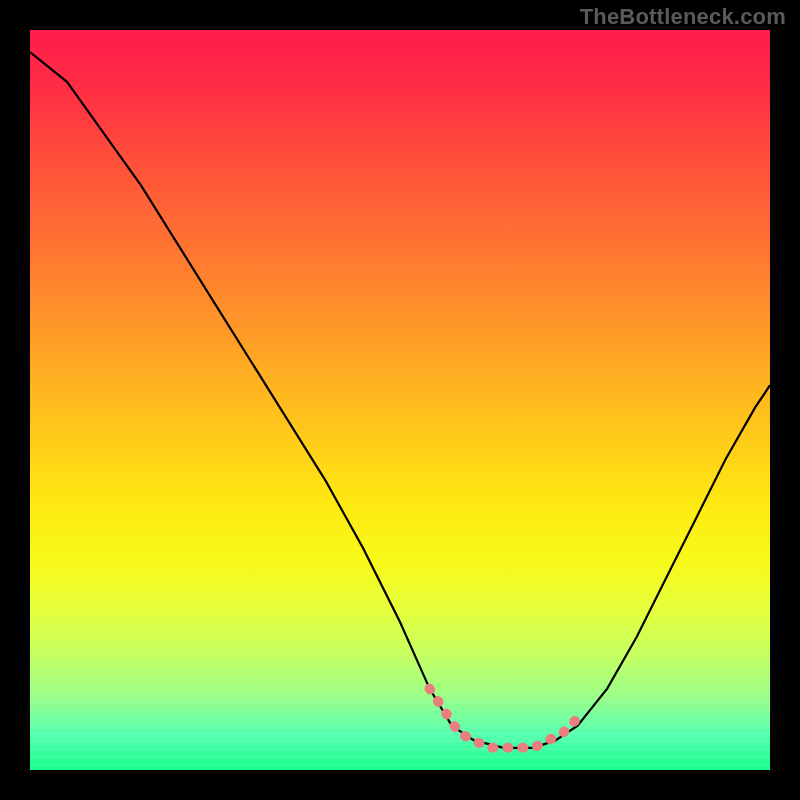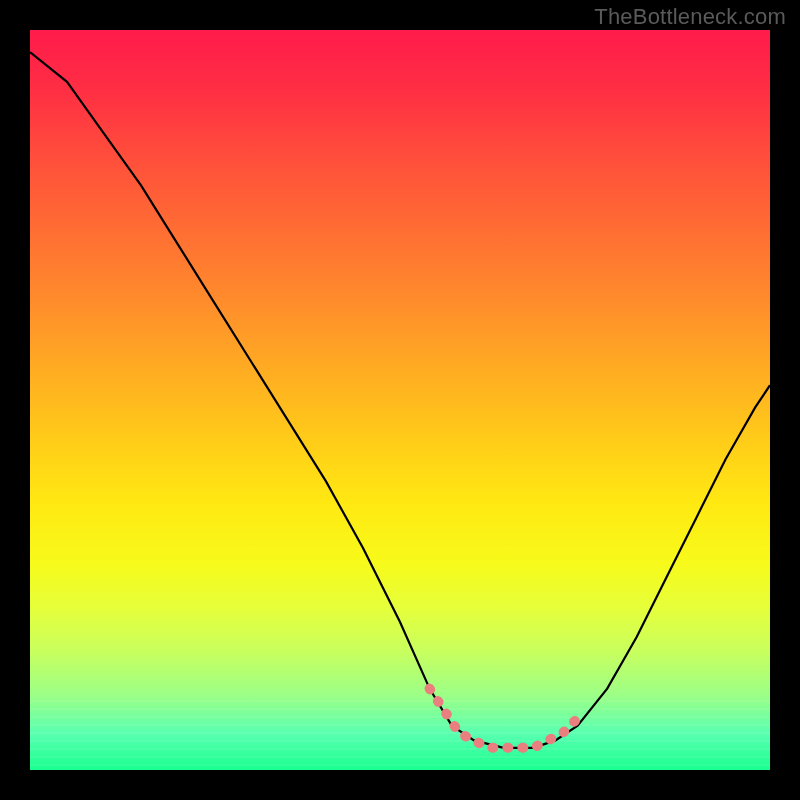--- a/index.html
+++ b/index.html
@@ -16,21 +16,21 @@
     width: 800px;
     height: 800px;
     background: #000;
   }
   .watermark {
     position: absolute;
     top: 4px;
     right: 14px;
     color: #5a5a5a;
     font-size: 22px;
-    font-weight: 400;
+    font-weight: 700;
     letter-spacing: 0.2px;
     z-index: 5;
     text-align: right;
   }
   .plot-area {
     position: absolute;
     left: 30px;
     top: 30px;
     width: 740px;
     height: 740px;

